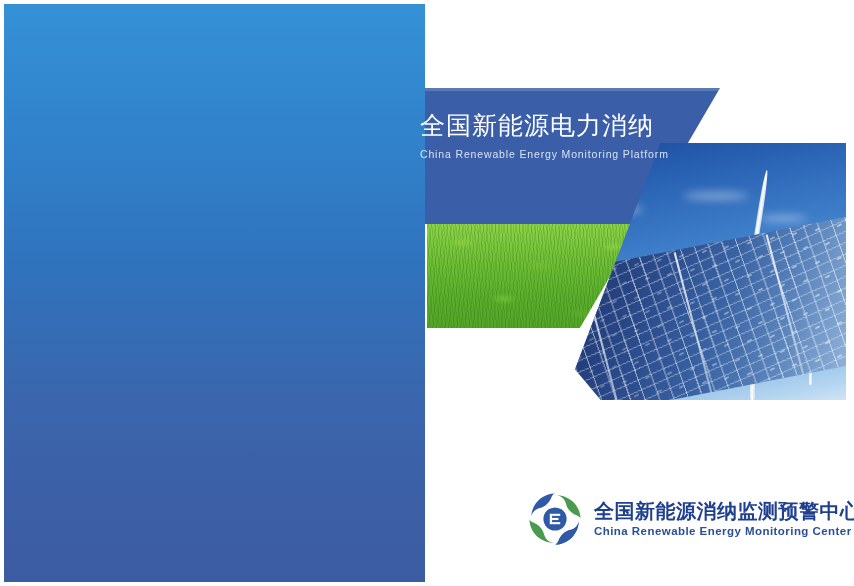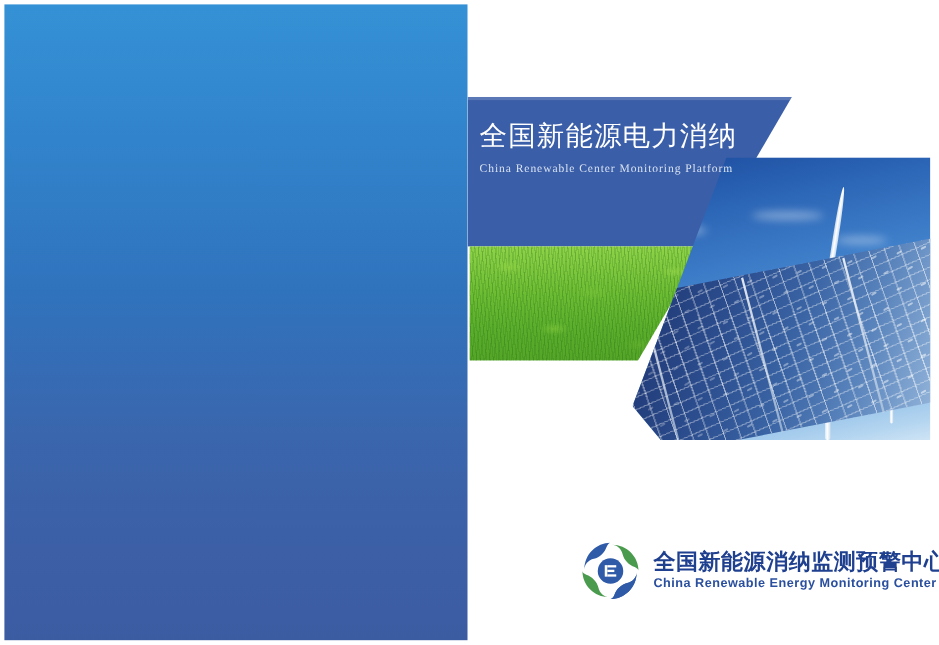--- a/index.html
+++ b/index.html
@@ -151,24 +151,23 @@
     border-radius: 1px;
   }
   .rail {
     position: absolute;
     background: linear-gradient(to bottom, rgba(255,255,255,.85), rgba(200,216,232,.6));
   }
 
   
   #title-text {
     position: absolute;
-    left: 436px;
+    left: 420px;
     top: 108px;
     width: 300px;
-    font-family: Liberation Serif, serif;
   }
   .title-cn {
     color: #ffffff;
     font-size: 25px;
     line-height: 34px;
     letter-spacing: 1px;
     white-space: nowrap;
   }
   .title-en {
     color: #d8e3f2;
@@ -360,21 +359,21 @@
           <div class="cell-dot" style="left: 66%; top: 92%; opacity: 0.59375;"></div>
           <div class="cell-dot" style="left: 72.4%; top: 92%; opacity: 0.628125;"></div>
           <div class="cell-dot" style="left: 78.8%; top: 92%; opacity: 0.6625;"></div>
           <div class="cell-dot" style="left: 85.2%; top: 92%; opacity: 0.696875;"></div>
         </div>
     </div>
   </div>
 
   <div id="title-text">
     <div class="title-cn">全国新能源电力消纳</div>
-    <div class="title-en">China Renewable Center Monitoring Platform</div>
+    <div class="title-en">China Renewable Energy Monitoring Platform</div>
   </div>
 
   <div id="footer">
 
     <svg id="logo-mark" viewBox="0 0 100 100">
 
       <g>
         <path d="M50 6 C28 6 9 24 9 48 C9 40 15 33 24 31 C33 29 41 21 44 12 C46 8 48 6 50 6 Z" fill="#2f5aa8"></path>
         <path d="M94 50 C94 28 76 9 52 9 C60 9 67 15 69 24 C71 33 79 41 88 44 C92 46 94 48 94 50 Z" fill="#4a9b4e"></path>
         <path d="M50 94 C72 94 91 76 91 52 C91 60 85 67 76 69 C67 71 59 79 56 88 C54 92 52 94 50 94 Z" fill="#2f5aa8"></path>

